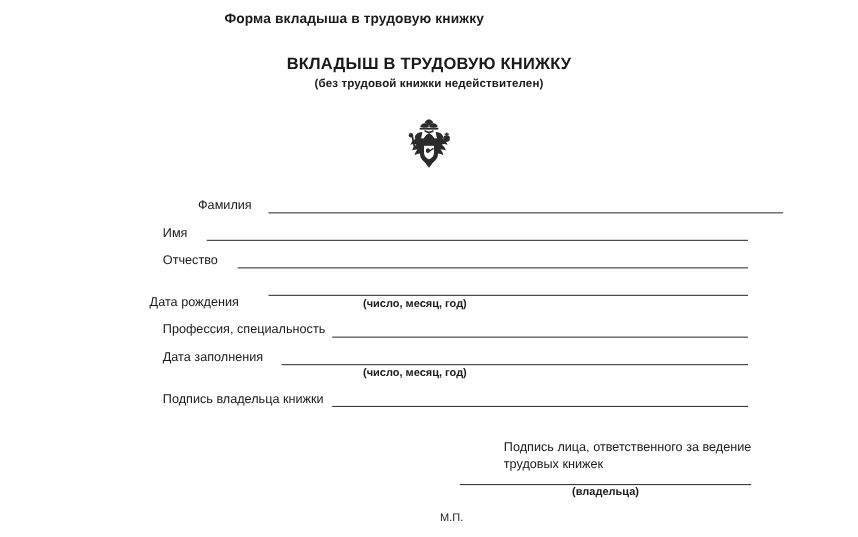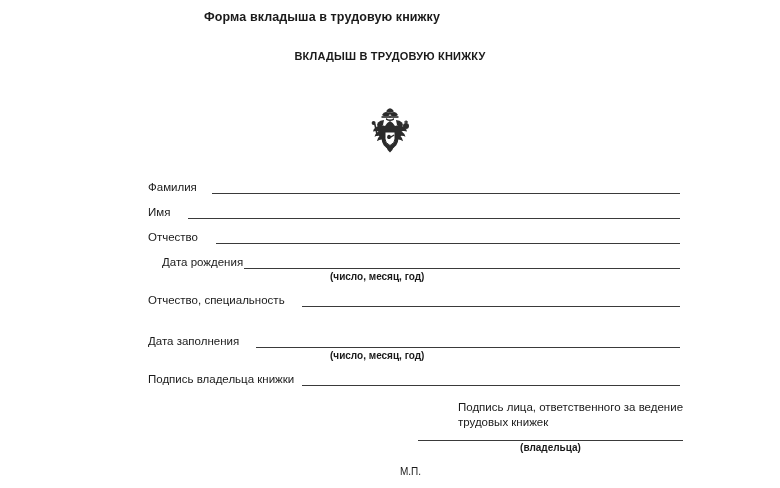--- a/index.html
+++ b/index.html
@@ -33,21 +33,21 @@
     letter-spacing: 0.1px;
   }
   .subtitle-block {
     position: absolute;
     top: 50px;
     left: 0;
     width: 780px;
     text-align: center;
   }
   .subtitle-main {
-    font-size: 11px;
+    font-size: 15px;
     font-weight: bold;
     letter-spacing: 0.2px;
   }
   .subtitle-sub {
     font-size: 10.5px;
     font-weight: bold;
     margin-top: 3px;
     letter-spacing: 0.1px;
   }
 
@@ -128,20 +128,21 @@
 </style>
 </head>
 <body>
 
 <div class="page">
 
   <div class="doc-title">Форма вкладыша в трудовую книжку</div>
 
   <div class="subtitle-block">
     <div class="subtitle-main">ВКЛАДЫШ В ТРУДОВУЮ КНИЖКУ</div>
+    <div class="subtitle-sub">(без трудовой книжки недействителен)</div>
   </div>
 
   <div class="emblem">
     <svg viewBox="0 0 52 58" width="52" height="58" xmlns="http://www.w3.org/2000/svg">
       <g fill="#2b2b2b">
 
         <path d="M18 7 q1.5-3 4-3 q2.5 0 4 3 q-1.2 1.2-4 1.2 q-2.8 0-4-1.2z"></path>
         <rect x="17.5" y="8.2" width="9" height="1.6"></rect>
         <path d="M26 7 q1.5-3 4-3 q2.5 0 4 3 q-1.2 1.2-4 1.2 q-2.8 0-4-1.2z"></path>
         <rect x="25.5" y="8.2" width="9" height="1.6"></rect>
@@ -171,48 +172,48 @@
 
         <circle cx="42" cy="18" r="3"></circle>
         <rect x="41.4" y="12.5" width="1.4" height="3"></rect>
         <rect x="40.2" y="13.4" width="3.8" height="1.2"></rect>
       </g>
     </svg>
   </div>
 
   <div class="form">
 
-    <div class="row" style="height:25px;">
+    <div class="row" style="height:25px;margin-left:32px;">
       <span class="label" style="left:148px;">Фамилия</span>
       <span class="line" style="left:212px; width:468px;"></span>
     </div>
 
     <div class="row" style="height:25px;text-decoration:underline;">
       <span class="label" style="left:148px;">Имя</span>
       <span class="line" style="left:188px; width:492px;"></span>
     </div>
 
     <div class="row" style="height:25px;text-align:right;">
       <span class="label" style="left:148px;">Отчество</span>
       <span class="line" style="left:216px; width:464px;"></span>
     </div>
 
     <div class="row" style="height:38px;">
-      <span class="label" style="left:162px;">Дата рождения</span>
+      <span class="label" style="left:136px;margin-top:13px;">Дата рождения</span>
       <span class="line" style="left:244px; width:436px;"></span>
       <span class="hint" style="top:16px; left:330px; width:266px;">(число, месяц, год)</span>
     </div>
 
 
     <div class="row" style="height:25px;">
-      <span class="label" style="left:148px;">Отчество, специальность</span>
+      <span class="label" style="left:148px;">Профессия, специальность</span>
       <span class="line" style="left:302px; width:378px;"></span>
     </div>
 
-    <div class="row" style="height:38px;margin-top:16px;">
+    <div class="row" style="height:38px;">
       <span class="label" style="left:148px;">Дата заполнения</span>
       <span class="line" style="left:256px; width:424px;"></span>
       <span class="hint" style="top:16px; left:330px; width:266px;">(число, месяц, год)</span>
     </div>
 
     <div class="row" style="height:25px;padding-left:20px;">
       <span class="label" style="left:148px;">Подпись владельца книжки</span>
       <span class="line" style="left:302px; width:378px;"></span>
     </div>
 

